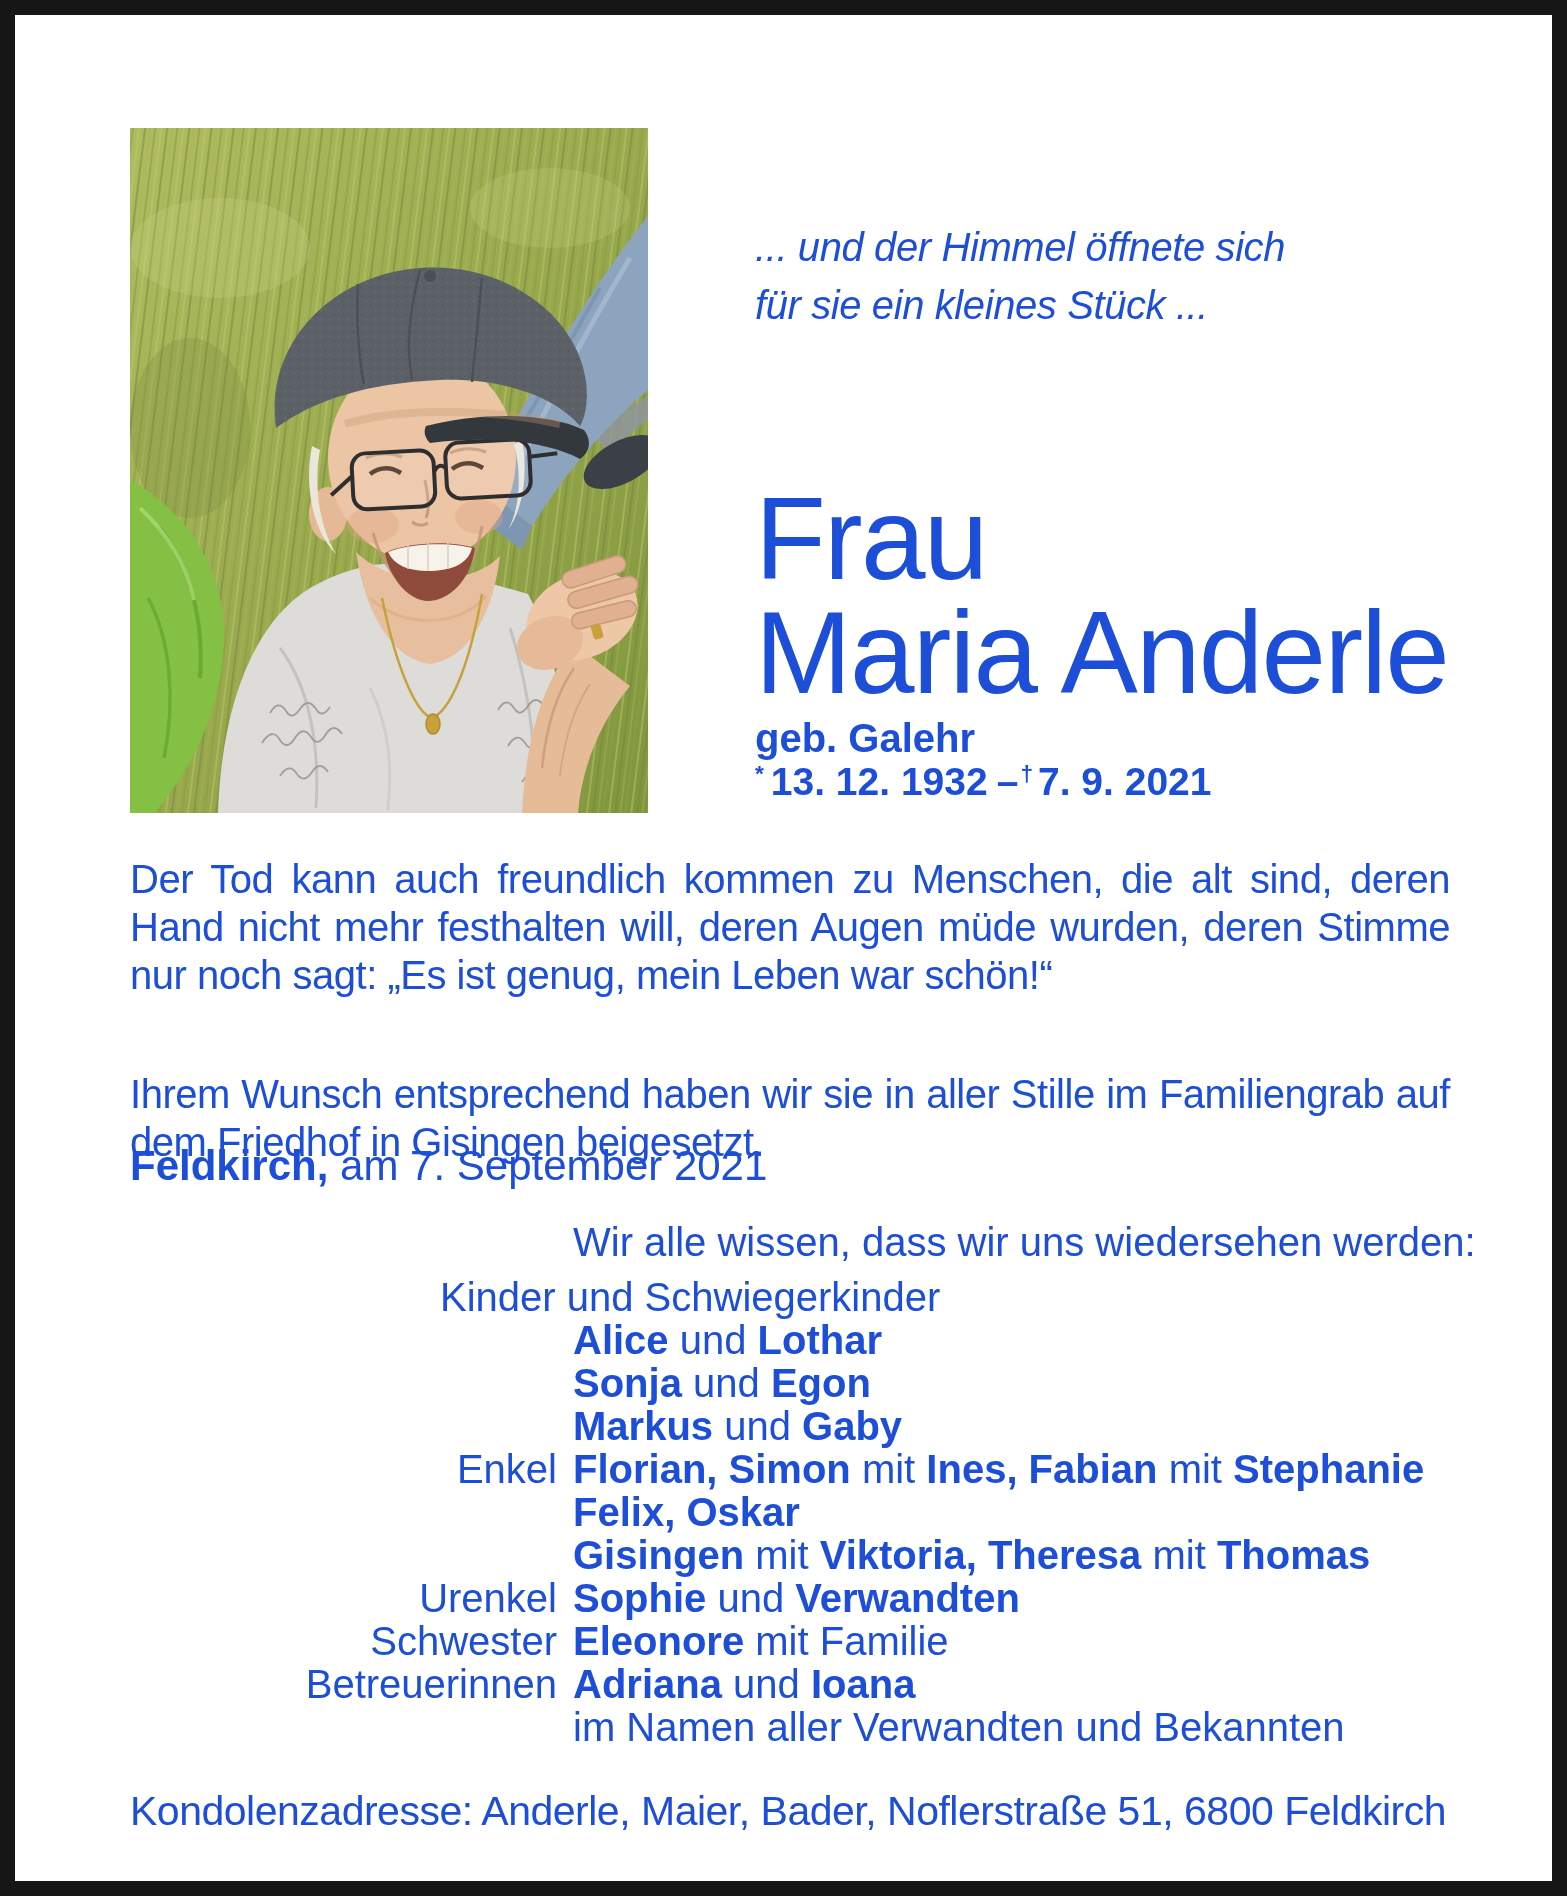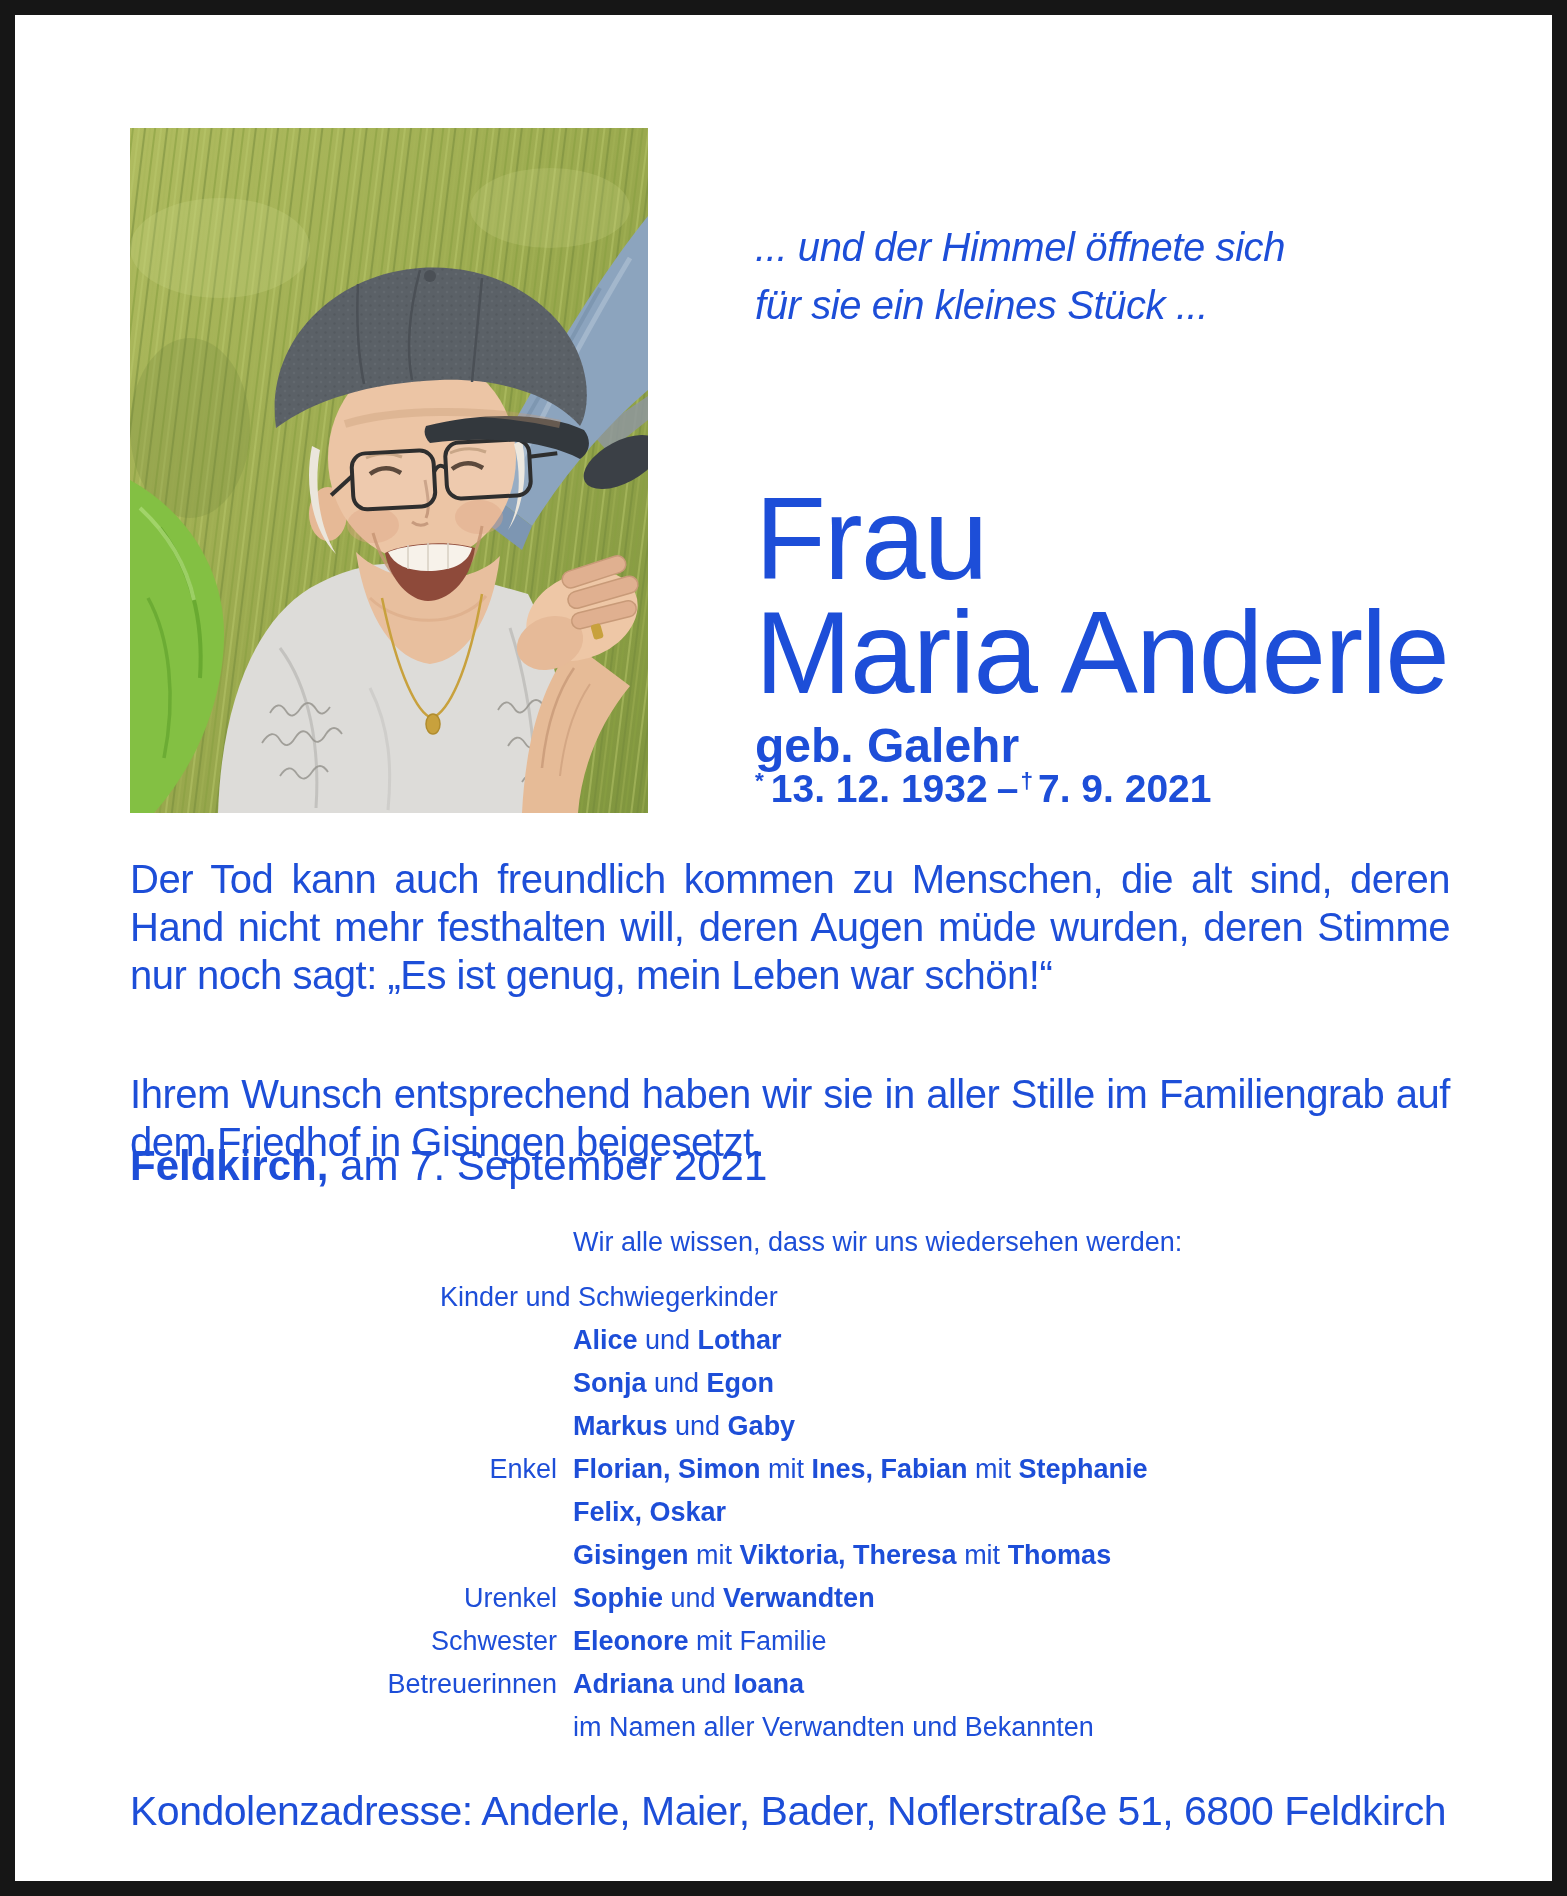--- a/index.html
+++ b/index.html
@@ -15,34 +15,34 @@
   }
   .abs{position:absolute;}
   
   .photo{left:115px;top:113px;width:518px;height:685px;}
   .photo svg{display:block;width:100%;height:100%;}
   
   .quote{left:740px;top:203px;font-style:italic;font-size:40px;line-height:58px;letter-spacing:-0.01em;}
   
   .nameblock{left:740px;top:468px;}
   .nameblock .big{font-size:116px;line-height:0.98;letter-spacing:-0.015em;font-weight:normal;}
-  .maiden{margin-top:14px;font-weight:bold;font-size:48px;line-height:43px;}
+  .maiden{margin-top:7px;font-weight:bold;font-size:40px;line-height:43px;}
   .dates{font-weight:bold;font-size:39px;line-height:43px;white-space:nowrap;}
   .dates .sup{vertical-align:super;font-size:58%;line-height:0;}
   .dates .sym-b{margin-right:7px;}
   .dates .dash{margin:0 2px 0 9px;}
   .dates .sym-d{margin-right:5px;}
   
   .para{left:115px;width:1320px;font-size:40px;line-height:48px;text-align:justify;letter-spacing:-0.012em;}
   .p1{top:840px;}
   .p2{top:1017px;margin-top:38px;}
   .dateline{left:115px;top:1127px;font-size:42px;line-height:48px;}
   .dateline .city{font-weight:bold;}
   
-  .family{left:115px;top:1206px;width:1400px;font-size:27px;}
+  .family{left:115px;top:1206px;width:1400px;font-size:40px;}
   .fam-row{display:flex;line-height:43px;}
   .fam-row.intro{margin-bottom:12px;}
   .fam-label{width:427px;flex:none;text-align:right;white-space:nowrap;}
   .fam-content{margin-left:16px;white-space:nowrap;}
   .fam-row.hang{display:block;padding-left:310px;white-space:nowrap;}
   .family .b{font-weight:bold;}
   
   .condolence{left:115px;top:1772px;font-size:41px;line-height:48px;white-space:nowrap;letter-spacing:-0.012em;}
 </style>
 </head>

